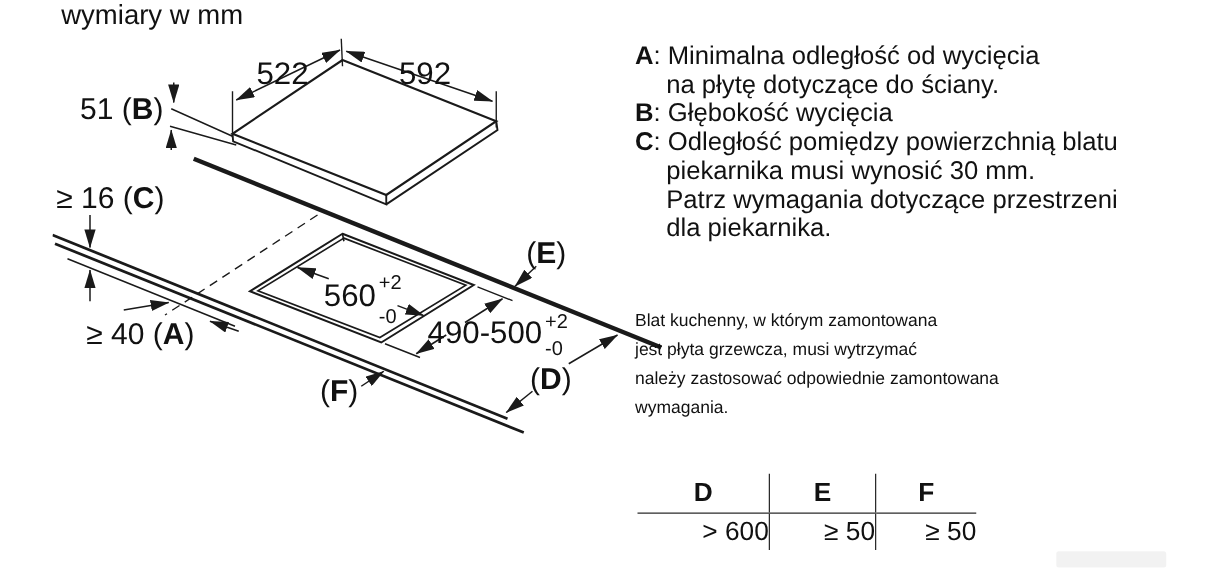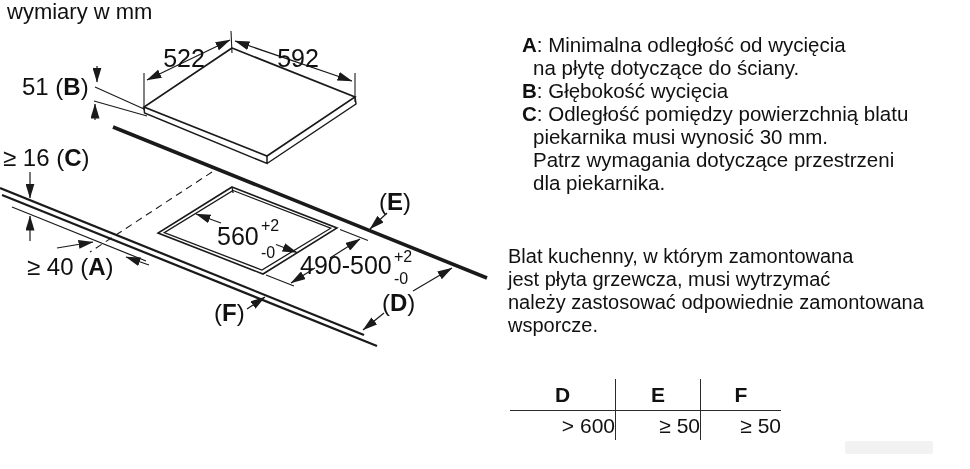--- a/index.html
+++ b/index.html
@@ -1,34 +1,34 @@
 <!DOCTYPE html>
 <html><head>
 <meta charset="utf-8">
 <style>
   html,body{margin:0;padding:0;}
   body{
     width:970px;height:469px;position:relative;background:#ffffff;
     font-family:"Liberation Sans", sans-serif;color:#111;overflow:hidden;
   }
-  .diagram-wrap{position:absolute;left:0;top:0;width:505px;height:378px;}
+  .diagram-wrap{position:absolute;left:0;top:0;width:505px;height:378px;padding-left:42px;}
   svg text{fill:#111;}
   .dimnum{font-size:25px;}
   .supsub{font-size:16px;}
   .dialabel{font-size:24px;}
   .blet{font-weight:bold;}
   .title-text{font-size:22px;}
 
   .right-col{position:absolute;left:508px;top:0;width:462px;}
   .legend{position:absolute;left:0;top:33px;font-size:20.5px;line-height:23px;white-space:nowrap;}
-  .legend .line{white-space:nowrap;margin-left:14px;}
+  .legend .line{white-space:nowrap;}
   .legend .cont{margin-left:25px;}
   .legend b{font-weight:bold;}
   .colon{white-space:pre;}
-  .note{position:absolute;left:0;top:245px;font-size:20px;line-height:23px;white-space:nowrap;}
+  .note{position:absolute;left:0;top:245px;font-size:14px;line-height:23px;white-space:nowrap;}
 
   .spec-table{position:absolute;left:510px;top:379px;border-collapse:collapse;table-layout:fixed;}
   .spec-table td{
     text-align:center;vertical-align:middle;font-size:21px;padding:0;
   }
   .spec-table .c1{width:105px;}
   .spec-table .c2{width:84px;border-left:1.5px solid #2b2b2b;}
   .spec-table .c3{width:80px;border-left:1.5px solid #2b2b2b;}
   .spec-table tr.hdr td{font-weight:bold;height:31px;border-bottom:1.5px solid #2b2b2b;}
   .spec-table tr.r1 td{height:28px;border-bottom:1.5px solid #2b2b2b;}
@@ -124,21 +124,21 @@
     <div class="line"><b>C</b><span class="colon">: </span><span>Odległość pomiędzy powierzchnią blatu</span></div>
     <div class="line cont">piekarnika musi wynosić 30 mm.</div>
     <div class="line cont">Patrz wymagania dotyczące przestrzeni</div>
     <div class="line cont">dla piekarnika.</div>
   </div>
 
   <div class="note">
     <div class="line">Blat kuchenny, w którym zamontowana</div>
     <div class="line">jest płyta grzewcza, musi wytrzymać</div>
     <div class="line">należy zastosować odpowiednie zamontowana</div>
-    <div class="line">wsporcze.</div>
+    <div class="line">wymagania.</div>
   </div>
 </div>
 
 <table class="spec-table">
   <tbody>
       <tr class="hdr">
     <td class="c1">D</td>
     <td class="c2">E</td>
     <td class="c3">F</td>
   </tr>

